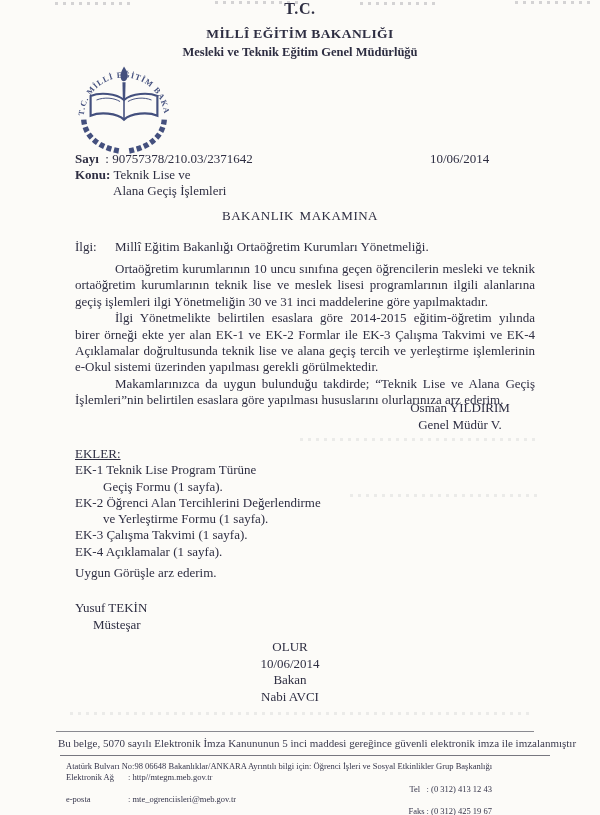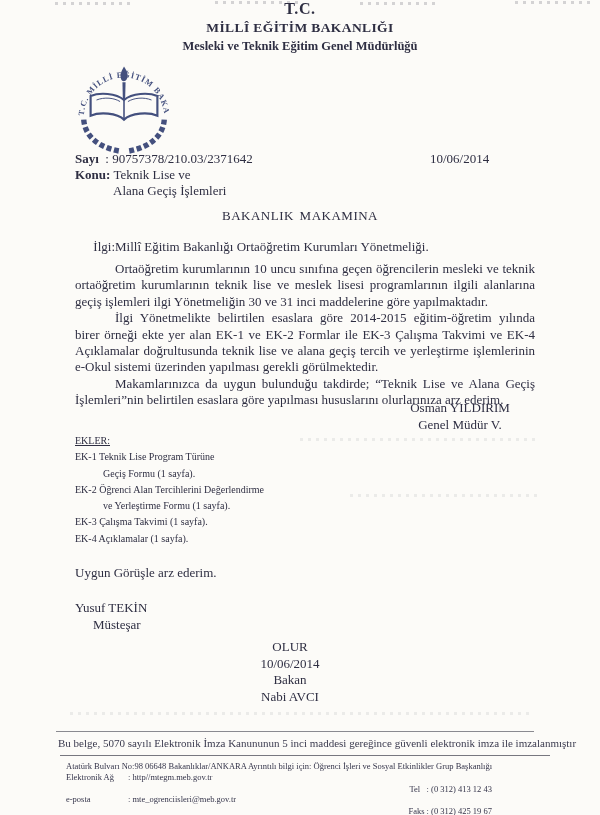--- a/index.html
+++ b/index.html
@@ -5,47 +5,47 @@
   html,body { margin:0; padding:0; }
   .page {
     position:relative; width:600px; height:815px;
     background:#fcfbf8; overflow:hidden;
     font-family:"Liberation Serif","DejaVu Serif",serif;
     color:#2e2e42;
   }
   
   .letterhead { position:absolute; left:0; top:36; width:600px; text-align:center; }
   .tc { font-size:16px; font-weight:bold; letter-spacing:.6px; }
-  .ministry { font-size:13.5px; font-weight:bold; letter-spacing:.4px; margin-top:2px; }
+  .ministry { font-size:13.5px; font-weight:bold; letter-spacing:.4px; margin-top:8px; }
   .directorate { font-size:12.5px; font-weight:bold; margin-top:3px; }
   .logo { position:absolute; left:70px; top:44px; width:108px; height:112px; }
   
   .meta { position:absolute; left:75px; top:151px; font-size:13px; line-height:16px; }
   .meta b { font-weight:bold; }
   .konu-line2 { padding-left:38px; }
   .doc-date { position:absolute; left:430px; top:151px; font-size:13px; }
   
   .salutation { position:absolute; left:0; top:208px; width:600px; text-align:center;
                 font-size:13px; letter-spacing:.5px; word-spacing:2px; }
   .ilgi { position:absolute; left:75px; top:239px; font-size:13px; }
-  .ilgi-label { display:inline-block; width:40px;text-align:right; }
+  .ilgi-label { display:inline-block; width:40px; }
   
   .body-text { position:absolute; left:75px; top:261px; width:460px;
                font-size:13px; line-height:16.4px; text-align:justify; }
   .body-text p { margin:0; text-indent:40px; }
   
   .sig1 { position:absolute; left:378px; top:400px; width:164px; text-align:center;
           font-size:13px; line-height:16.5px; }
   .endorsement { position:absolute; left:75px; top:565px; font-size:13px; }
   .sig2 { position:absolute; left:75px; top:600px; font-size:13px; line-height:16.5px; }
   .sig2-title { padding-left:18px; }
   .approval { position:absolute; left:205px; top:639px; width:170px; text-align:center;
               font-size:13px; line-height:16.5px; }
   
-  .ekler { position:absolute; left:75px; top:433px; font-size:10px; line-height:16.3px; }
+  .ekler { position:absolute; left:75px; top:446px; font-size:13px; line-height:16.3px; }
   .ekler-label { text-decoration:underline; }
   .ek-indent { padding-left:28px; }
   
   .rule1 { position:absolute; left:56px; top:731px; width:478px; border-top:1px solid #8a8a90; }
   .legal { position:absolute; left:58px; top:737px; font-size:11px; color:#3a3a4e; }
   .rule2 { position:absolute; left:60px; top:755px; width:490px; border-top:1px solid #77777f; }
   .address-block { position:absolute; left:66px; top:761px; width:426px;
                    font-size:8.5px; line-height:10.5px; color:#34344a; }
   .addr-row { display:flex; justify-content:space-between; }
   .addr-label { display:inline-block; width:62px; }

